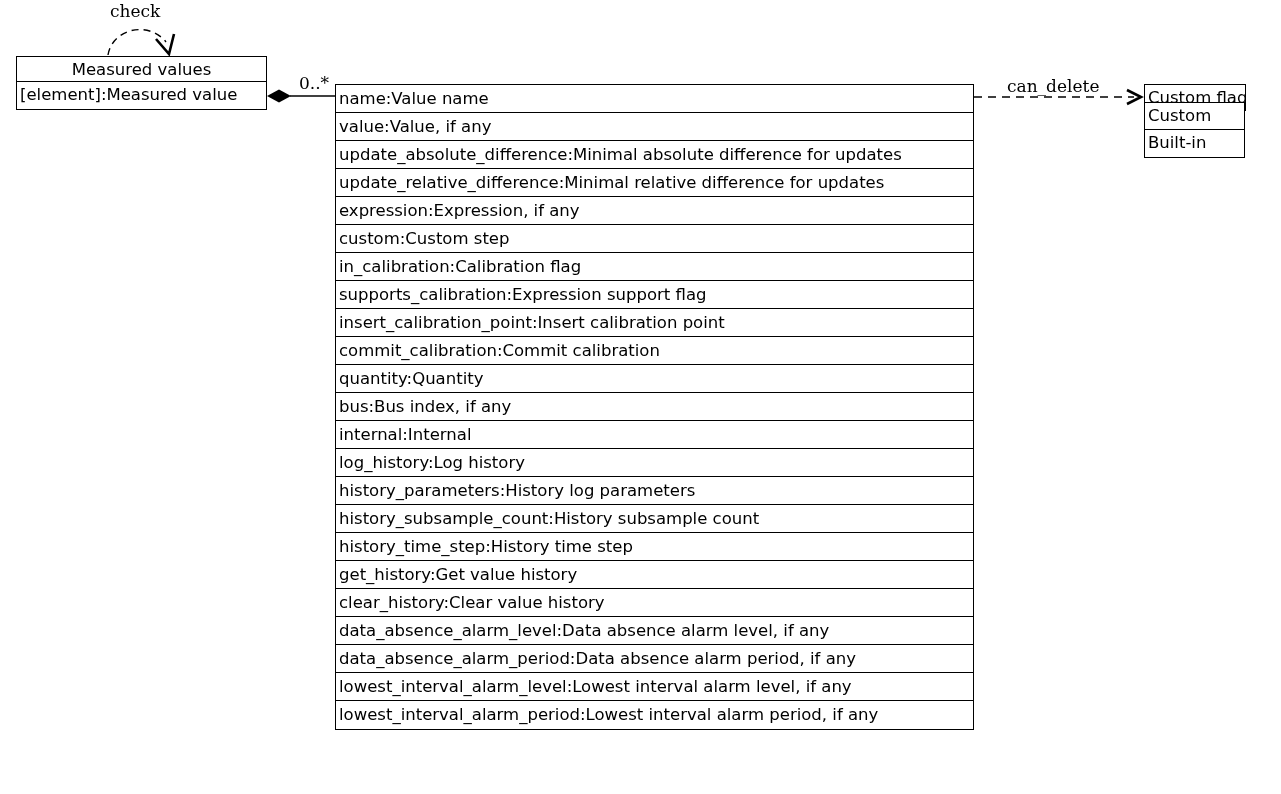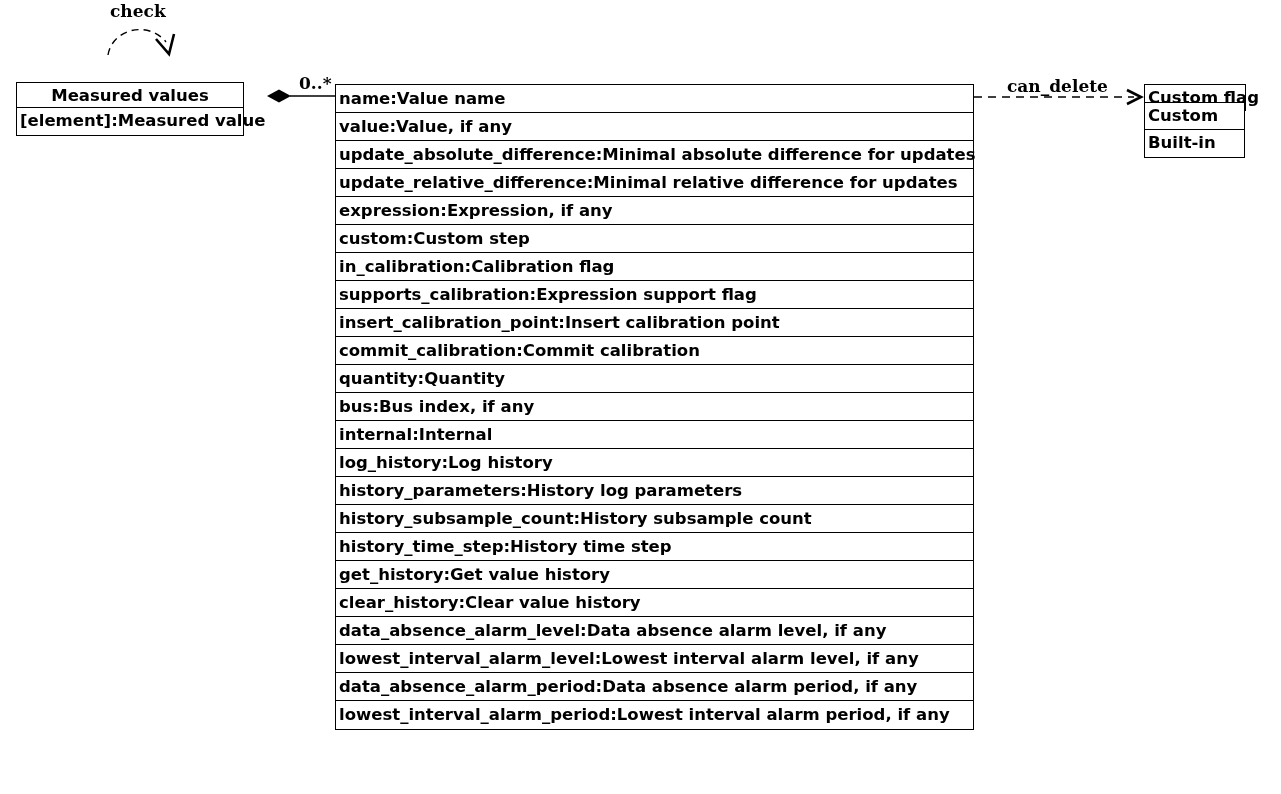--- a/index.html
+++ b/index.html
@@ -8,21 +8,20 @@
     background: #ffffff;
   }
   #page-root {
     position: relative;
     width: 1281px;
     height: 794px;
     background: #ffffff;
     font-family: "DejaVu Sans", sans-serif;
     color: #000000;
     overflow: hidden;
-    font-weight: bold;
   }
   svg.edges {
     position: absolute;
     top: 0; left: 0;
     width: 1281px; height: 794px;
     pointer-events: none;
   }
   .node {
     position: absolute;
     background: #ffffff;
@@ -44,21 +43,21 @@
     height: 28px;
     line-height: 27px;
     padding: 0 3px;
     border-bottom: 1px solid #000000;
     white-space: nowrap;
   }
   .node-row:last-child {
     border-bottom: none;
   }
   
-  #node-measured-values { left: 16px; top: 56px; width: 228px; margin-top: 26px; }
+  #node-measured-values { left: 16px; top: 56px; width: 251px; }
   #node-measured-values .node-header { height: 25px; }
   #node-measured-values .node-row { height: 27px; line-height: 26px; }
   
   #node-measured-value { left: 335px; top: 84px; width: 639px; }
   #node-measured-value .node-header { height: 28px; }
   
   #node-custom-flag-header {
     left: 1144px; top: 84px; width: 102px; height: 27px;
     display: flex; align-items: center; padding-left: 3px;
     white-space: nowrap;
@@ -122,22 +121,22 @@
         <div class="node-row">quantity:Quantity</div>
         <div class="node-row">bus:Bus index, if any</div>
         <div class="node-row">internal:Internal</div>
         <div class="node-row">log_history:Log history</div>
         <div class="node-row">history_parameters:History log parameters</div>
         <div class="node-row">history_subsample_count:History subsample count</div>
         <div class="node-row">history_time_step:History time step</div>
         <div class="node-row">get_history:Get value history</div>
         <div class="node-row">clear_history:Clear value history</div>
         <div class="node-row">data_absence_alarm_level:Data absence alarm level, if any</div>
+        <div class="node-row">data_absence_alarm_period:Data absence alarm period, if any</div>
         <div class="node-row">lowest_interval_alarm_level:Lowest interval alarm level, if any</div>
-        <div class="node-row">data_absence_alarm_period:Data absence alarm period, if any</div>
         <div class="node-row">lowest_interval_alarm_period:Lowest interval alarm period, if any</div>
       </div>
   </div>
 
   <div class="node" id="node-custom-flag-header">Custom flag</div>
   <div class="node" id="node-custom-flag-rows">
       <div class="node-row">Custom</div>
       <div class="node-row">Built-in</div>
     </div>
 

